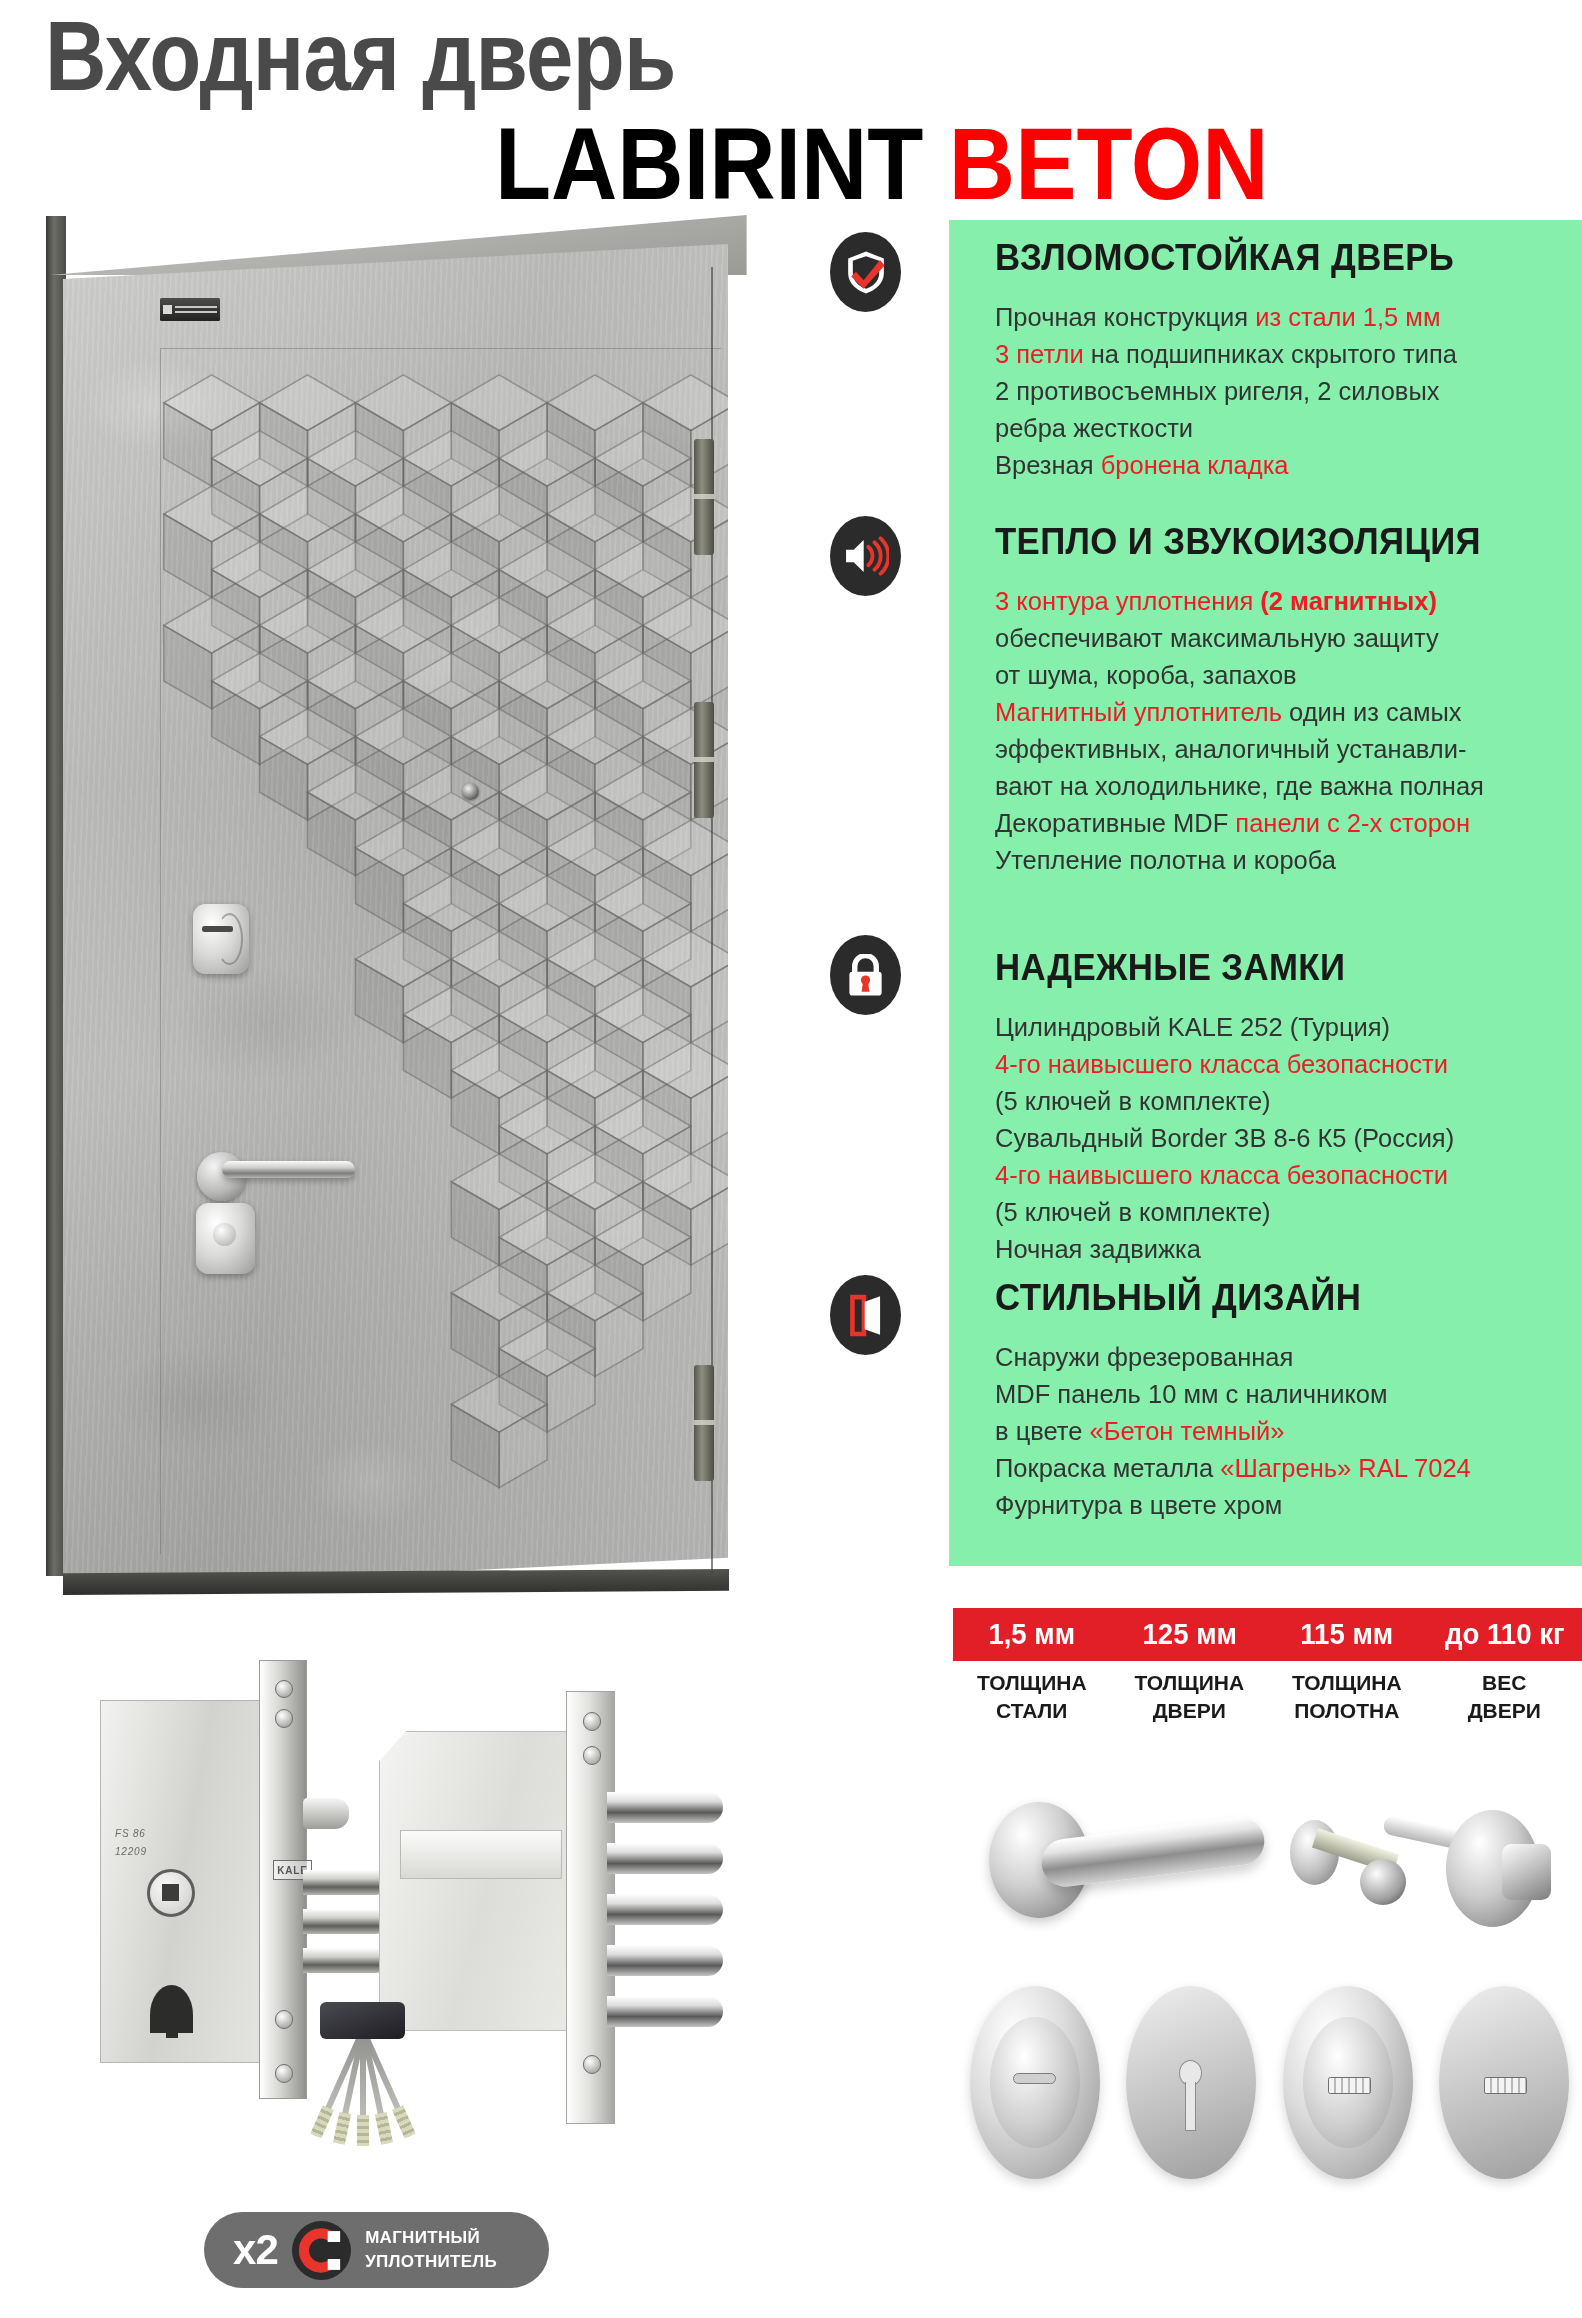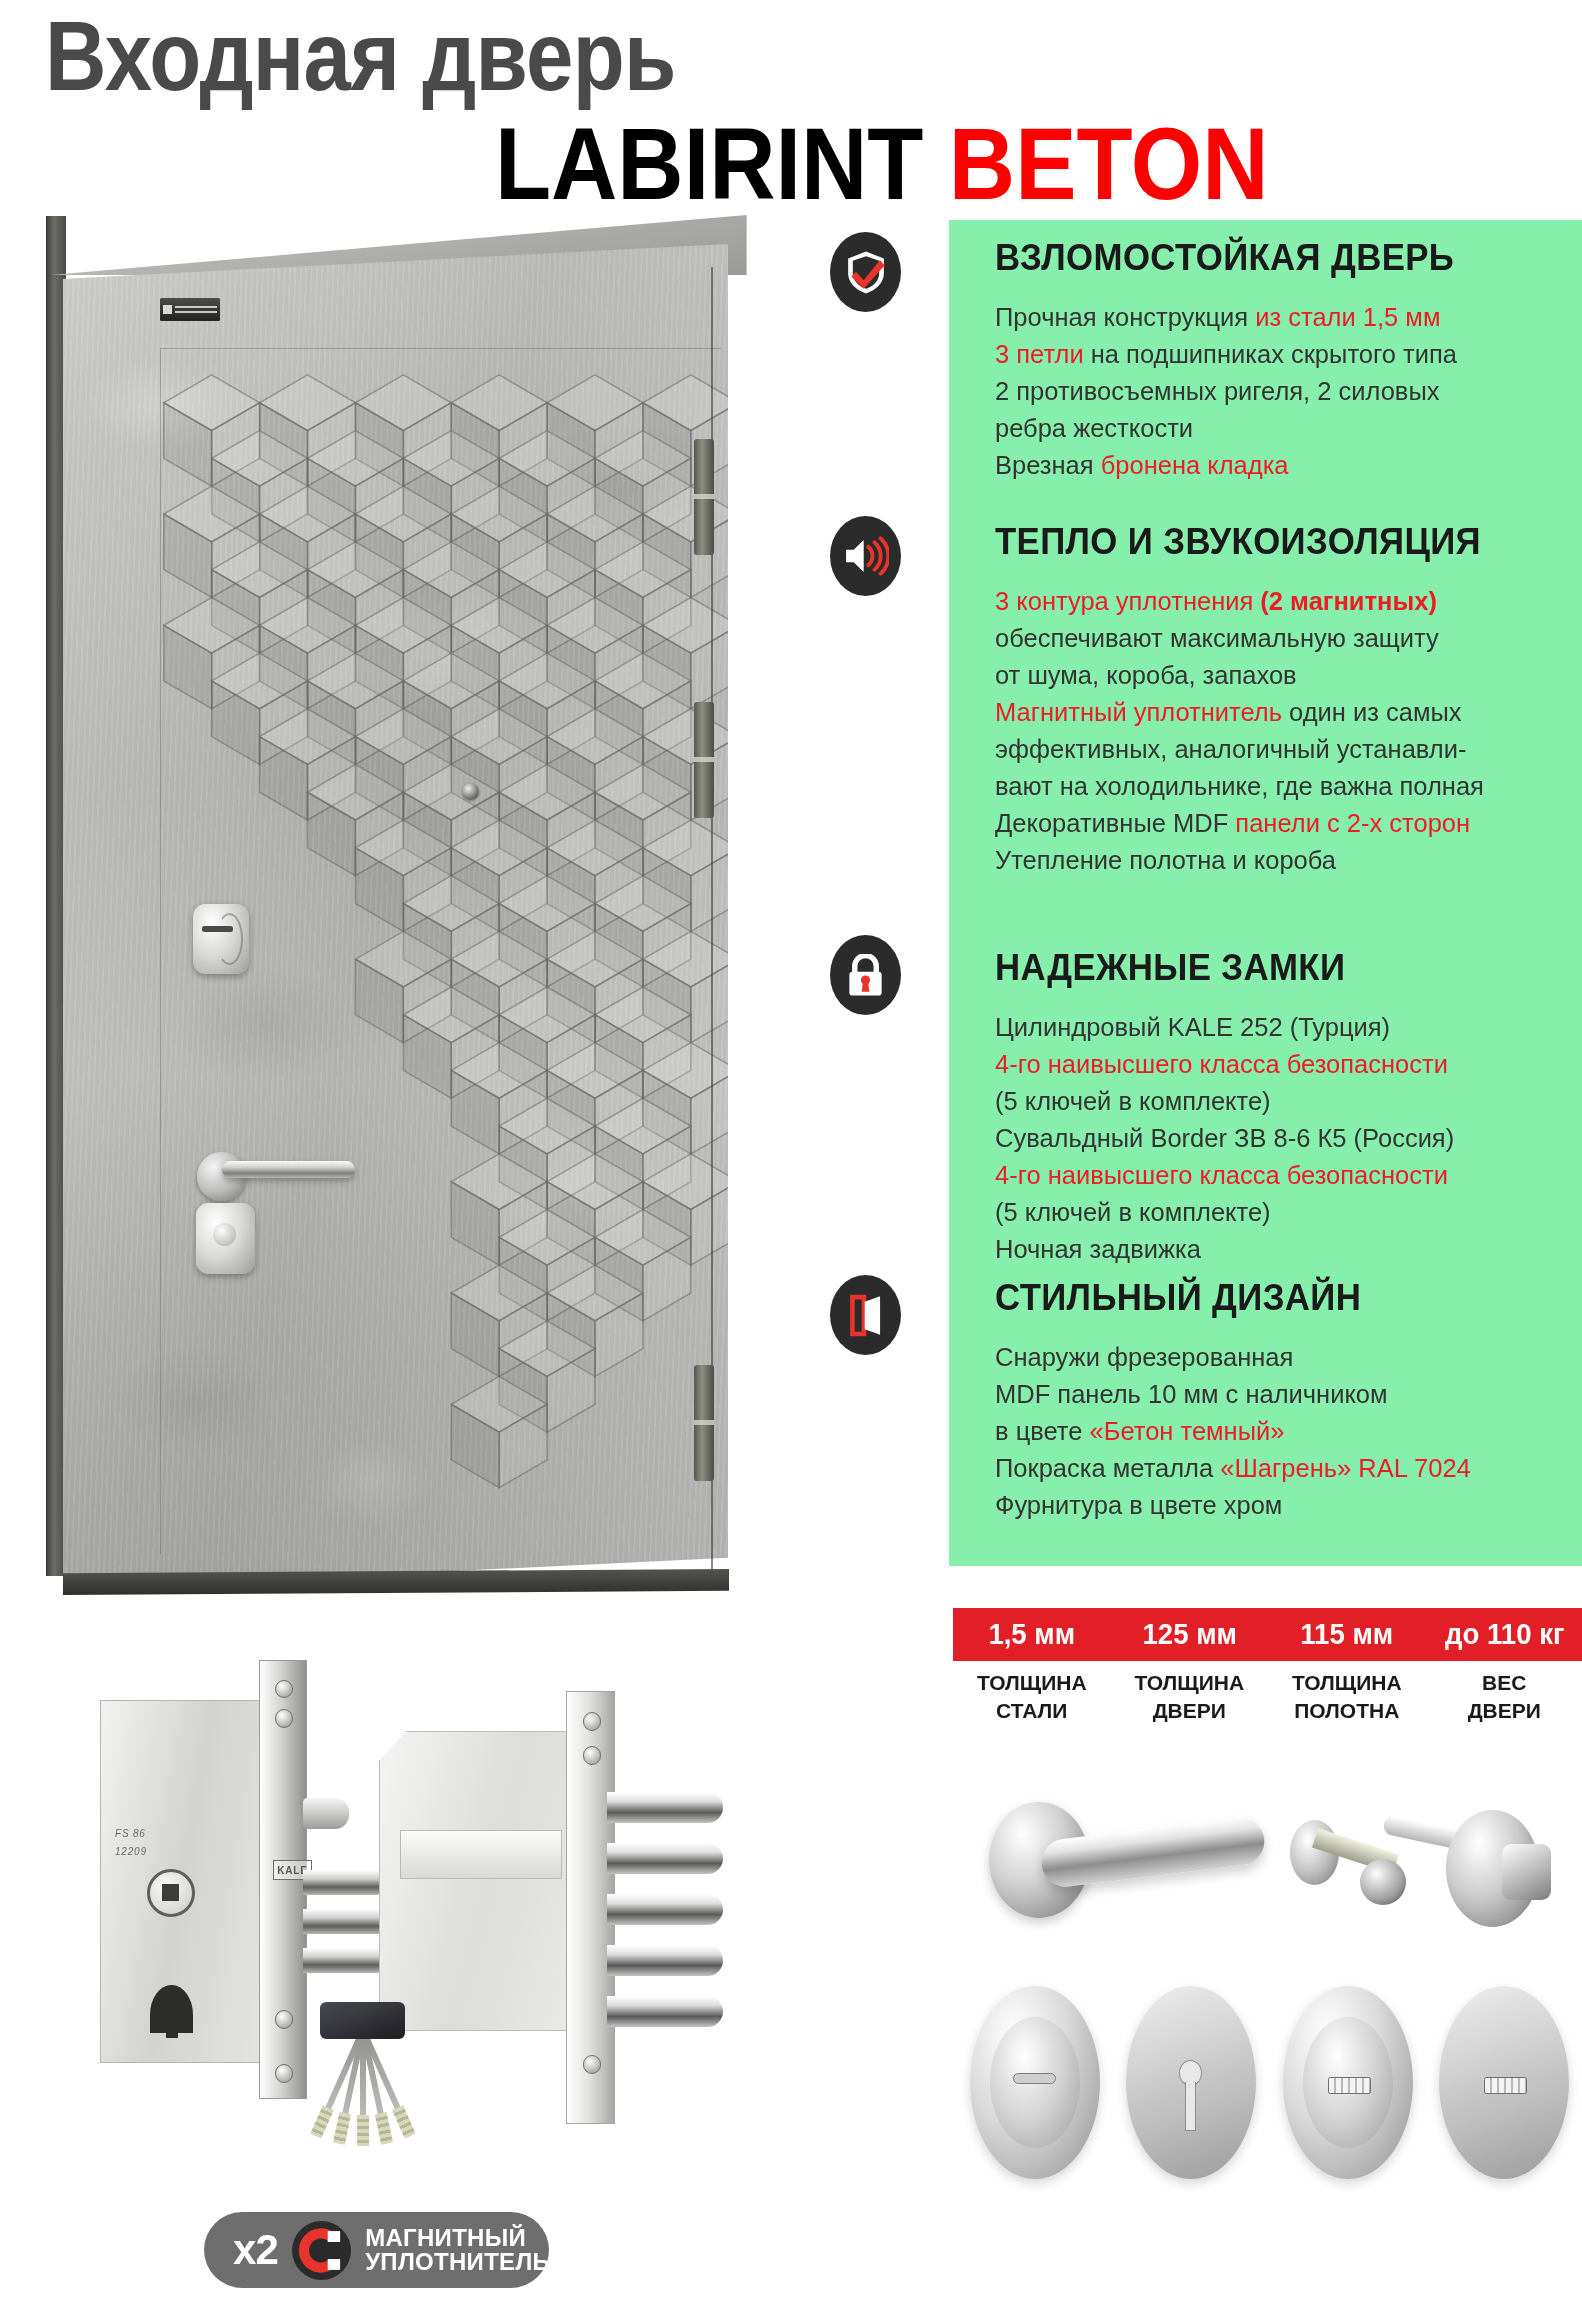--- a/index.html
+++ b/index.html
@@ -178,21 +178,21 @@
     background:repeating-linear-gradient(180deg,#d8d8bb 0 3.9px,#b6b69a 3.9px 7px); }
   .key-head { position:absolute; left:34px; top:7.7px; width:85px; height:37px; border-radius:6.2px;
     background:linear-gradient(160deg,#4a4a52,#1d1d22); }
 
   
   #magnet-badge { position:absolute; left:204px; top:2212px; width:345px; height:76px;
     background:#6e6e6e; border-radius:38px; z-index:20;
     display:flex; align-items:center; padding-left:29px; gap:14px; }
   #magnet-x2 { color:#ffffff; font-size:42px; font-weight:700; line-height:42px; letter-spacing:-0.8px; }
   #magnet-icon-circle { width:59px; height:59px; border-radius:50%; background:#2b2b2b; position:relative; flex:none; }
-  #magnet-text { color:#ffffff; font-size:24px; line-height:24px; font-weight:700; letter-spacing:0.3px; }
+  #magnet-text { color:#ffffff; font-size:17px; line-height:24px; font-weight:700; letter-spacing:0.3px; }
 
   
   #hardware-photo { position:absolute; left:927px; top:1754px; width:655px; height:541px; z-index:6; }
   .hp-lever-rose { position:absolute; left:62px; top:48px; width:100px; height:116px; border-radius:50%;
     background:radial-gradient(ellipse at 34% 28%, #ffffff, #cfcfcf 44%, #6f6f6f 100%);
     box-shadow:0 4.6px 10.8px rgba(0,0,0,.2); }
   .hp-lever-bar { position:absolute; left:114px; top:74px; width:224px; height:48px; border-radius:24px;
     background:linear-gradient(180deg,#ffffff 0%, #e3e3e3 26%, #8d8d8d 60%, #d2d2d2 100%);
     transform:rotate(-7deg); box-shadow:0 6.2px 10.8px rgba(0,0,0,.18); }
   .hp-peep-a { position:absolute; left:363px; top:66px; width:49px; height:65px; border-radius:50%;

